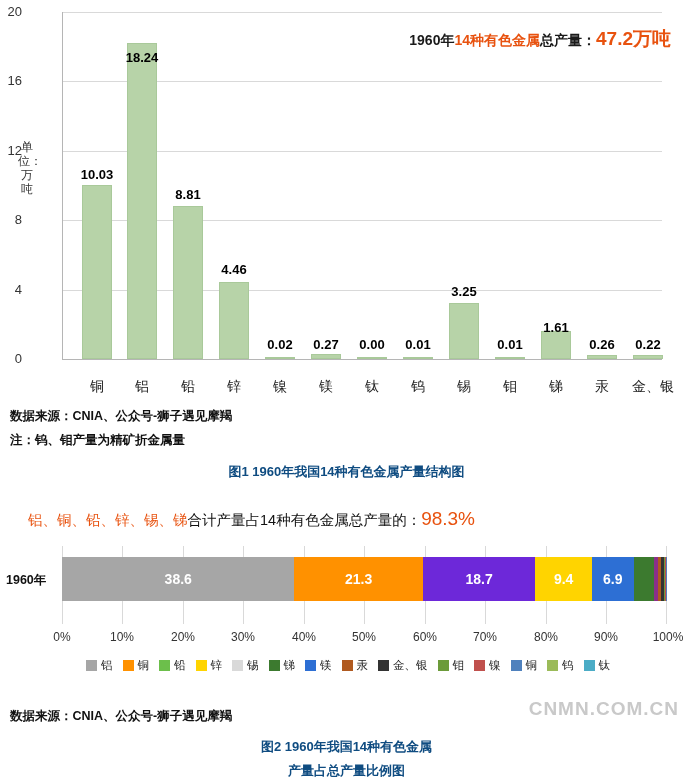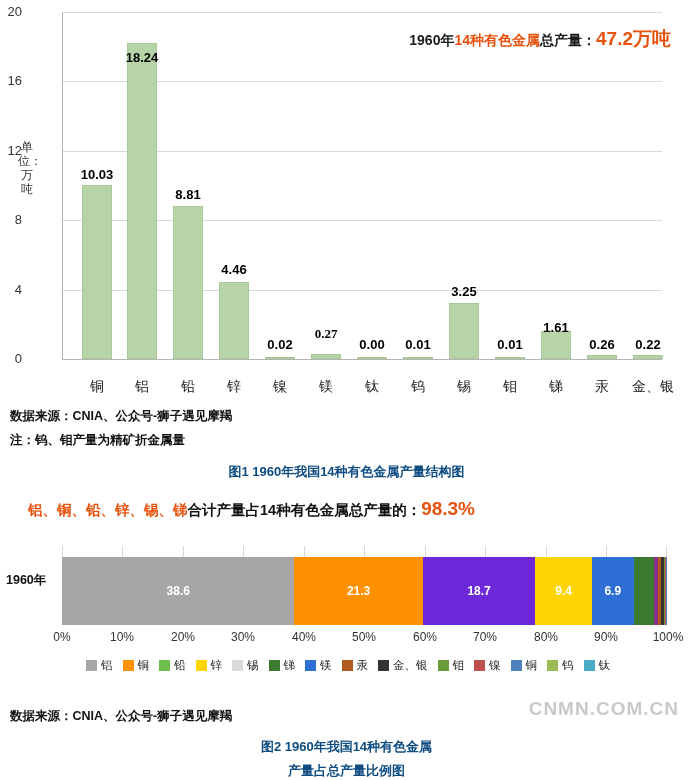--- a/index.html
+++ b/index.html
@@ -105,23 +105,23 @@
   }
 
   
   #chart2-wrap {
     position: absolute;
     left: 0; top: 490px;
     width: 693px; height: 290px;
   }
   #c2-title {
     position: absolute;
-    left: 28px; top: 8px;
+    left: 28px; top: 18px;
     font-size: 14.5px;
-    font-weight: bold;
+    font-weight: normal;
     color: #111;
     white-space: nowrap;
   }
   #c2-title .hl { color: #e8520f; }
   #c2-title .big { color: #e8520f; font-size: 19px; }
   #c2-plot {
     position: absolute;
     left: 62px; top: 56px;
     width: 605px; height: 78px;
   }
@@ -132,26 +132,26 @@
     background: #d9d9d9;
   }
   #c2-barrow {
     position: absolute;
     left: 0; top: 11px;
     height: 56px;
     width: 605px;
     display: flex;
   }
   .c2-seg {
-    height: 68px;
+    height: 44px;
     display: flex;
     align-items: center;
     justify-content: center;
     color: #ffffff;
-    font-size: 12px;
+    font-size: 14px;
     font-weight: bold;
     box-sizing: border-box;
   }
   #c2-rowlabel {
     position: absolute;
     left: 6px; top: 82px;
     font-size: 12.5px;
     font-weight: bold;
     color: #111;
   }
@@ -223,21 +223,21 @@
     <div class="c1-bar" style="left:432px; height:1px;"></div>
     <div class="c1-bar" style="left:478px; height:28.0px;"></div>
     <div class="c1-bar" style="left:524px; height:4.5px;"></div>
     <div class="c1-bar" style="left:570px; height:3.8px;"></div>
 
     <div class="c1-val" style="left:4px;   top:155px;">10.03</div>
     <div class="c1-val" style="left:49px;  top:38px;">18.24</div>
     <div class="c1-val" style="left:95px;  top:175px;">8.81</div>
     <div class="c1-val" style="left:141px; top:250px;">4.46</div>
     <div class="c1-val" style="left:187px; top:325px;">0.02</div>
-    <div class="c1-val" style="left:233px; top:314px;font-family:Liberation Serif, serif;">0.27</div>
+    <div class="c1-val" style="left:233px; top:325px;">0.27</div>
     <div class="c1-val" style="left:279px; top:325px;">0.00</div>
     <div class="c1-val" style="left:325px; top:325px;">0.01</div>
     <div class="c1-val" style="left:371px; top:272px;">3.25</div>
     <div class="c1-val" style="left:417px; top:325px;">0.01</div>
     <div class="c1-val" style="left:463px; top:308px;">1.61</div>
     <div class="c1-val" style="left:509px; top:325px;">0.26</div>
     <div class="c1-val" style="left:555px; top:325px;">0.22</div>
 
     <div class="c1-xtick" style="left:4px;">铜</div>
     <div class="c1-xtick" style="left:49px;">铝</div>

